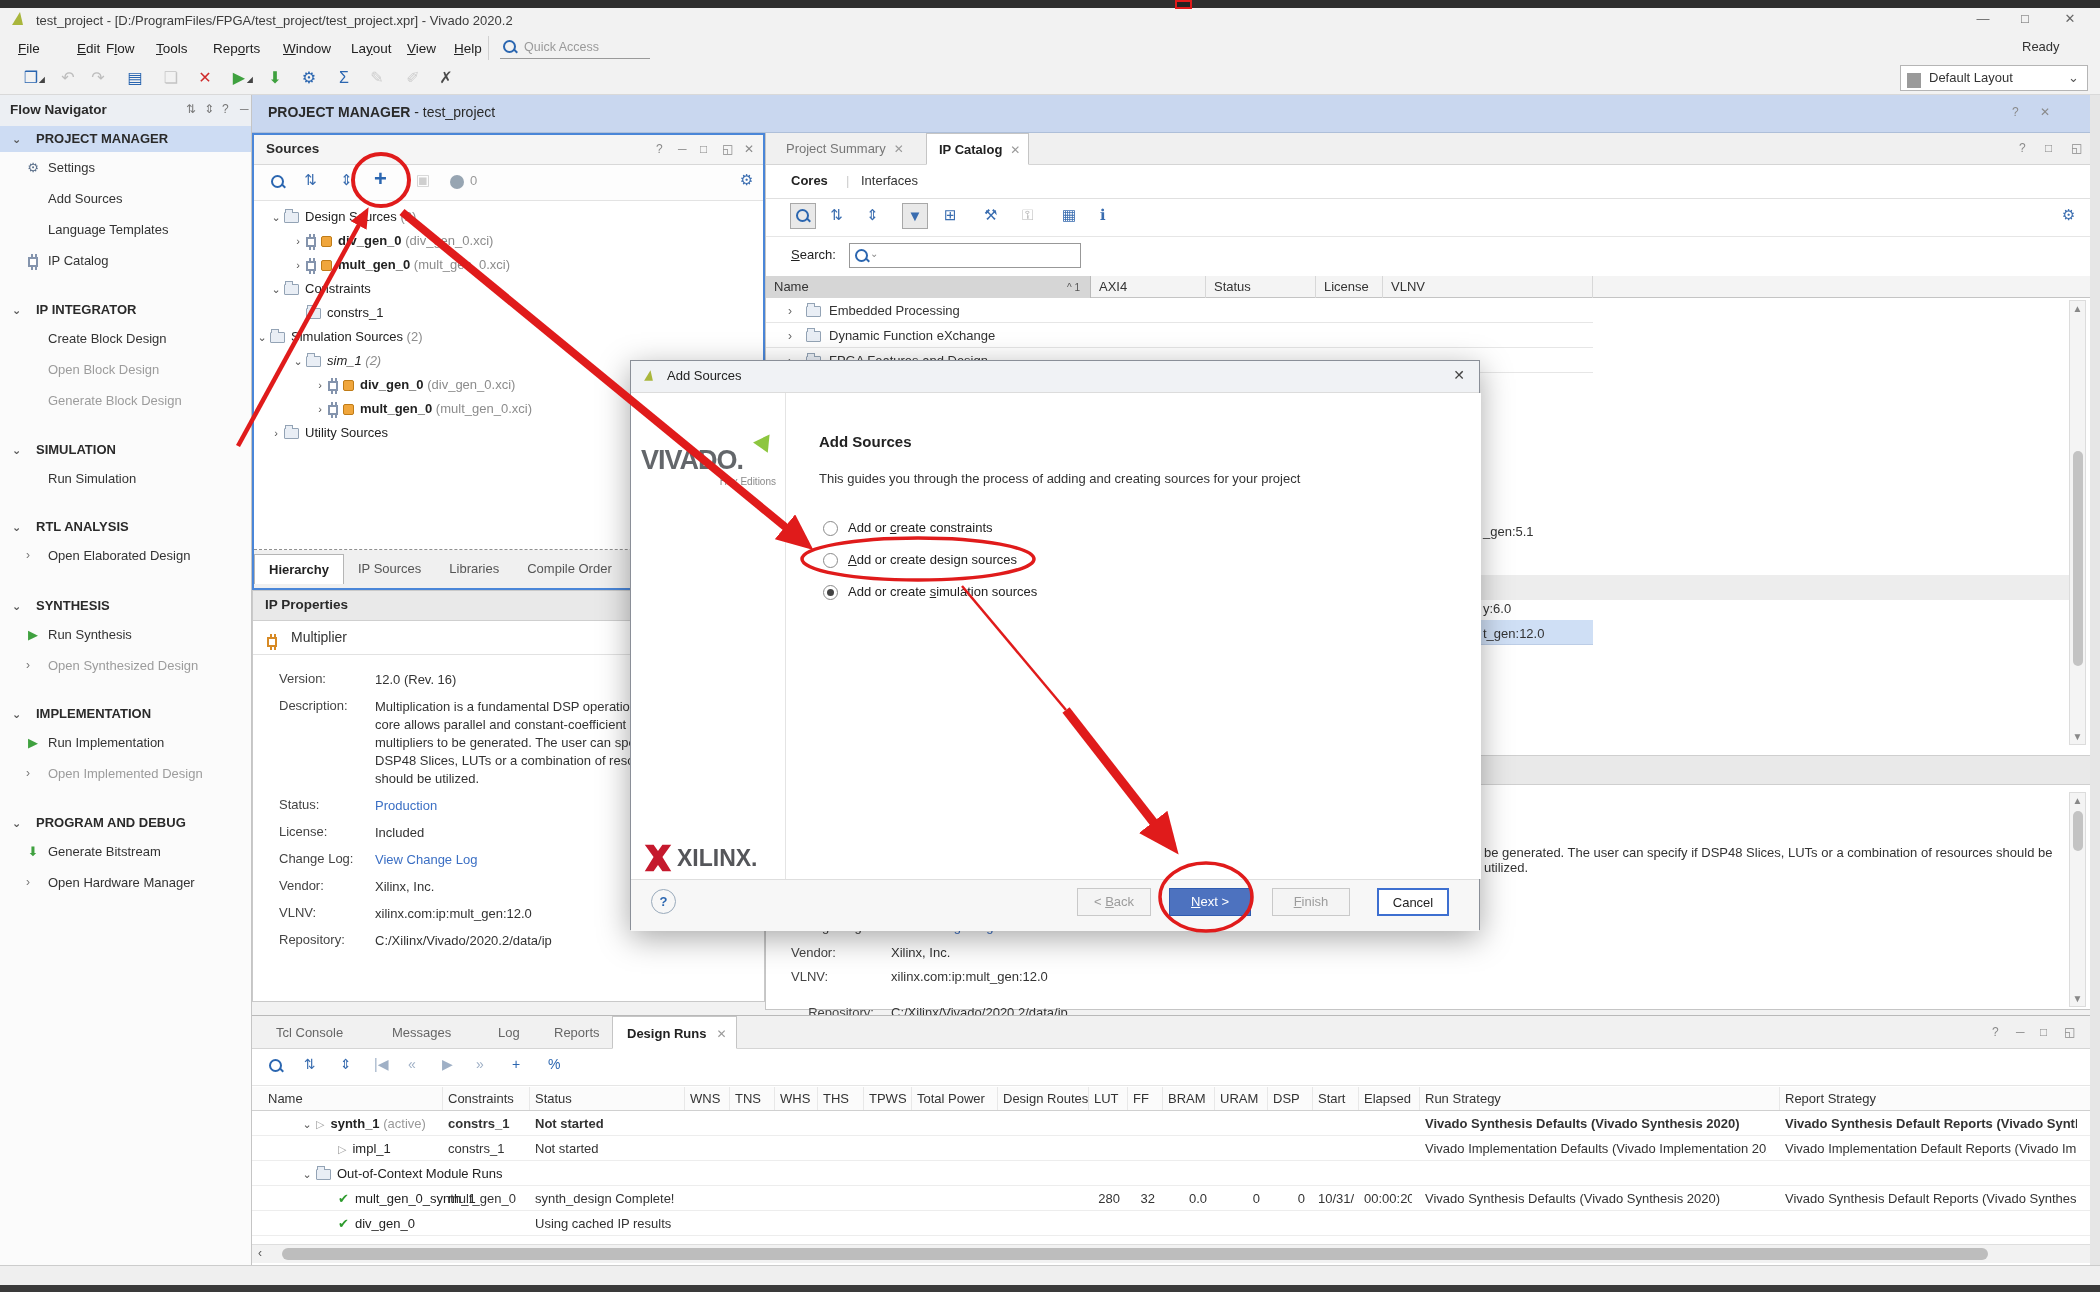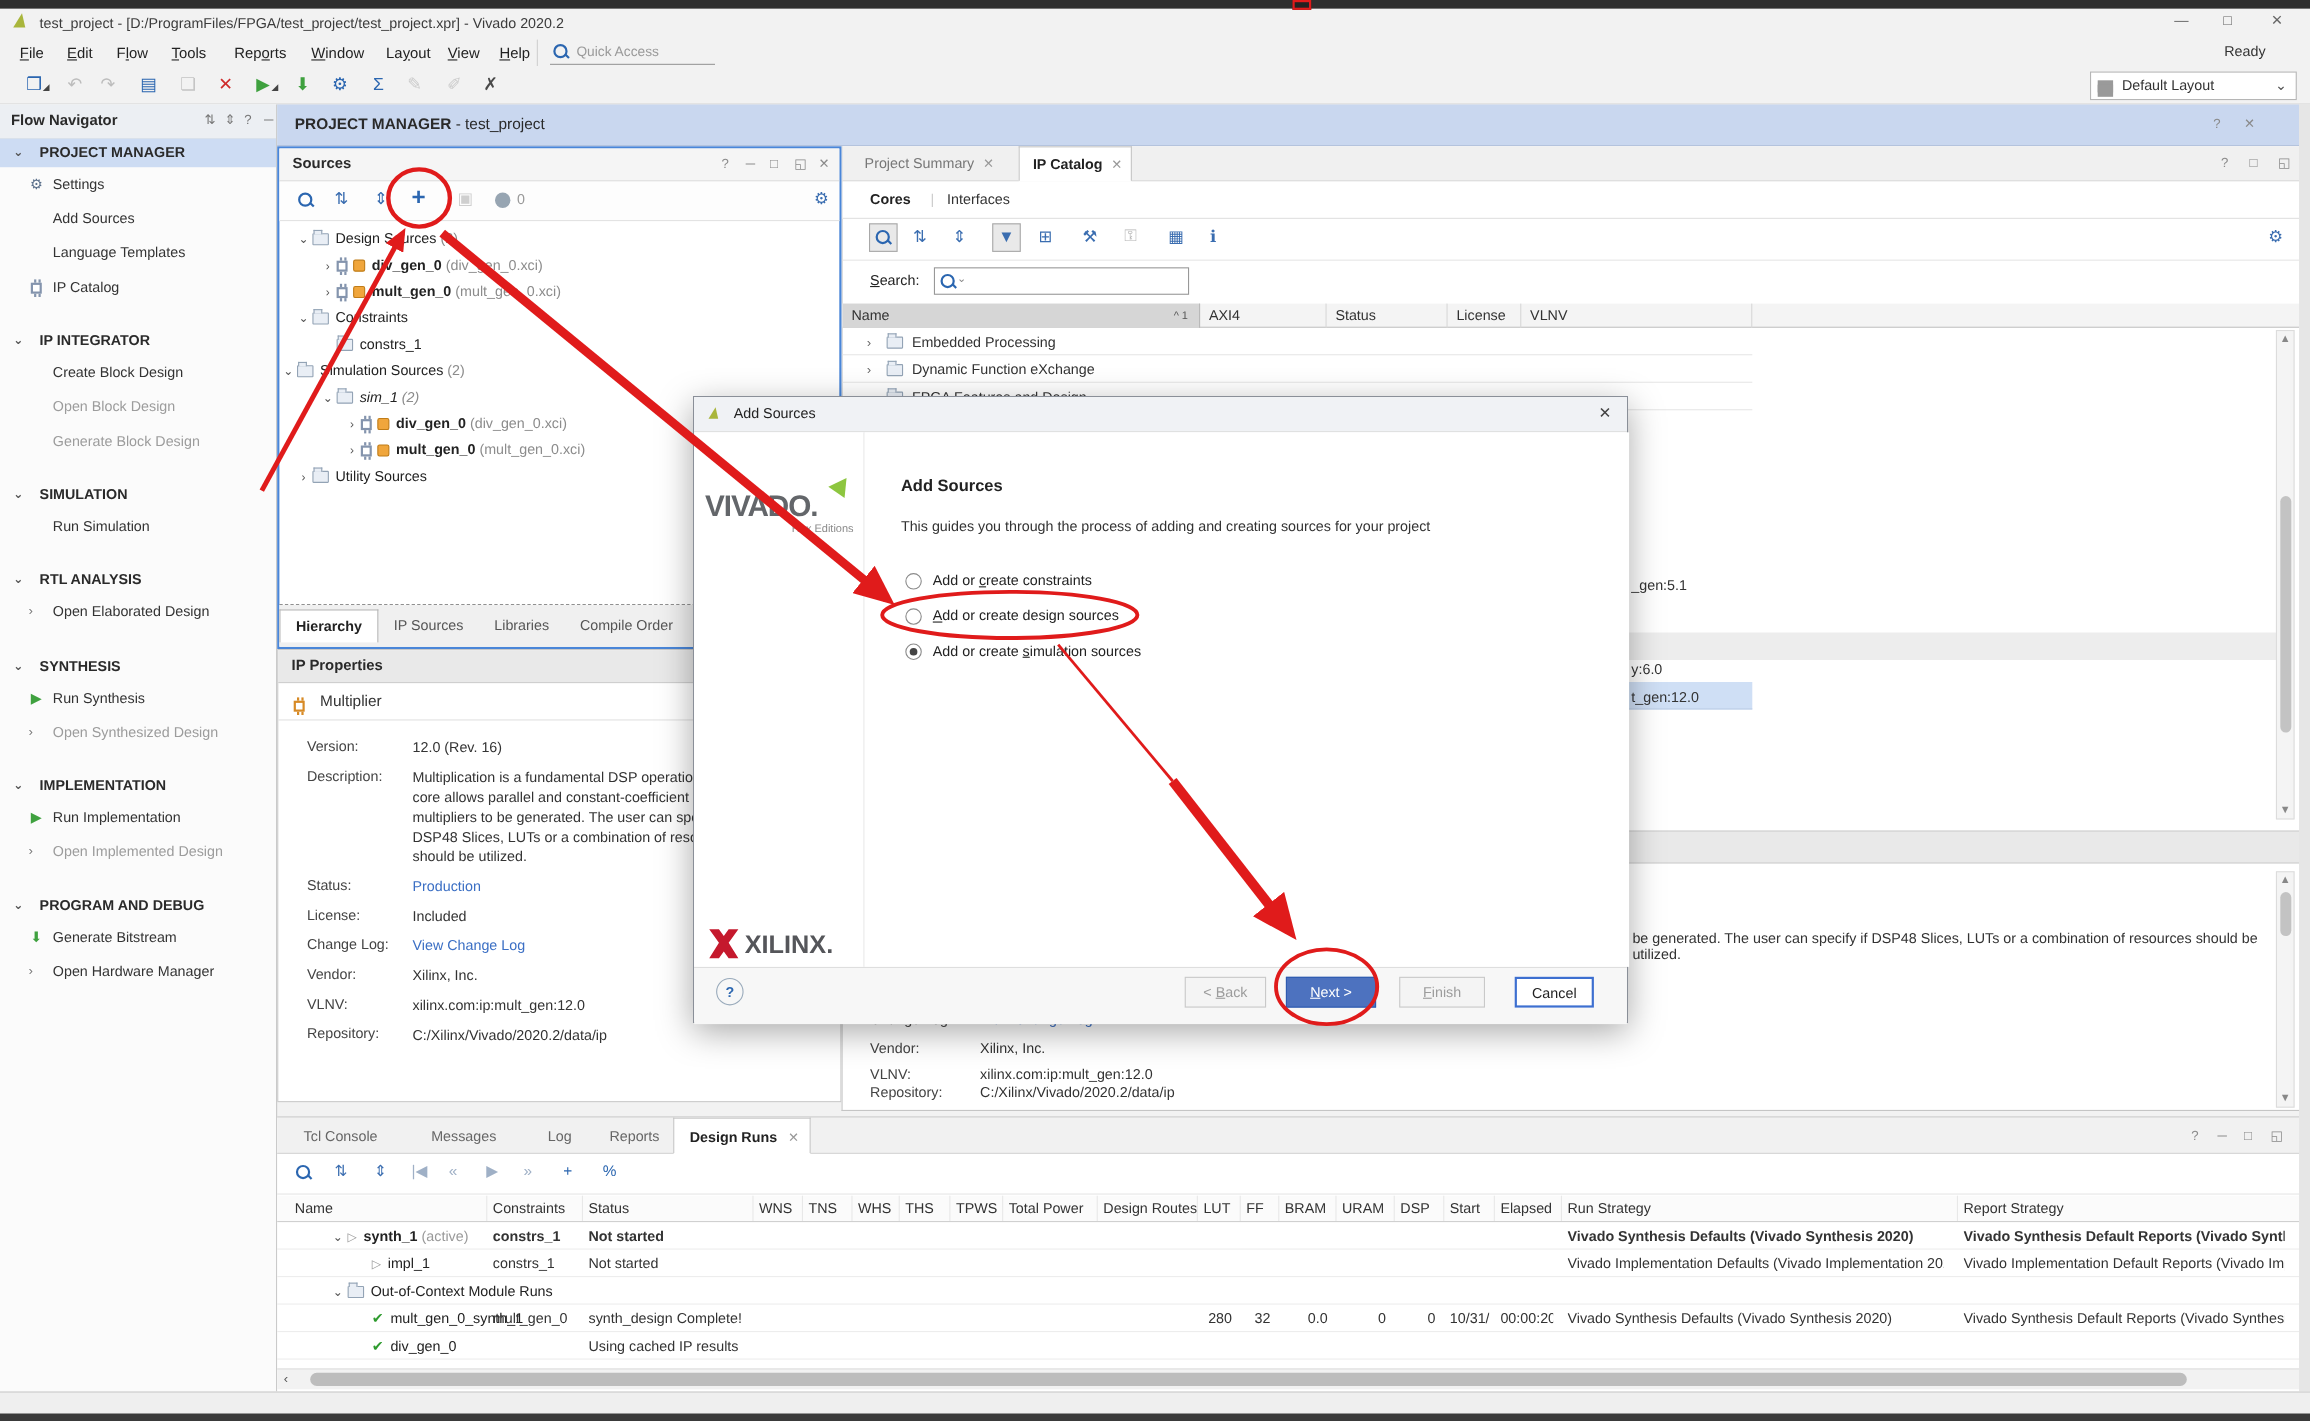--- a/index.html
+++ b/index.html
@@ -196,21 +196,21 @@
   </div>
 
   <div class="abs" id="menubar">
     <span class="abs" id="menu-sep"></span>
     <span class="abs" id="qa-wrap">
       <span class="mag abs" style="left:2px;top:2px;"></span>
       <span id="qa-text">Quick Access</span>
     </span>
     <span class="abs" id="ready-label">Ready</span>
   <div class="menu-item" style="left: 14px;"><u>F</u>ile</div>
-      <div class="menu-item" style="left: 57px; text-align: center;"><u>E</u>dit</div>
+      <div class="menu-item" style="left: 73px; text-align: center;"><u>E</u>dit</div>
       <div class="menu-item" style="left: 102px;">F<u>l</u>ow</div>
       <div class="menu-item" style="left: 152px;"><u>T</u>ools</div>
       <div class="menu-item" style="left: 209px;">Rep<u>o</u>rts</div>
       <div class="menu-item" style="left: 279px;"><u>W</u>indow</div>
       <div class="menu-item" style="left: 347px;">La<u>y</u>out</div>
       <div class="menu-item" style="left: 403px;"><u>V</u>iew</div>
       <div class="menu-item" style="left: 450px;"><u>H</u>elp</div>
     </div>
 
   <div class="abs" id="toolbar">
@@ -423,21 +423,21 @@
       <span class="arr" style="top:2px;">▲</span>
       <span class="thumb" style="top:150px;height:215px;"></span>
       <span class="arr" style="bottom:2px;">▼</span>
     </div>
     <div id="cat-details-head"></div>
     <div id="cat-details-line">be generated.  The user can specify if DSP48 Slices, LUTs or a combination of resources should be utilized.</div>
     <div id="cat-details-fields">
         <div class="cdf-row" style="top: 786px;"><span class="cdf-label">Change Log:</span><span class="link">View Change Log</span></div>
         <div class="cdf-row" style="top: 812px;"><span class="cdf-label">Vendor:</span><span class="">Xilinx, Inc.</span></div>
         <div class="cdf-row" style="top: 836px;"><span class="cdf-label">VLNV:</span><span class="">xilinx.com:ip:mult_gen:12.0</span></div>
-        <div class="cdf-row" style="top: 852px;"><span class="cdf-label">Repository:</span><span class="">C:/Xilinx/Vivado/2020.2/data/ip</span></div>
+        <div class="cdf-row" style="top: 872px; text-align: center;"><span class="cdf-label">Repository:</span><span class="">C:/Xilinx/Vivado/2020.2/data/ip</span></div>
       </div>
     <div class="vsb" style="left:1303px;top:659px;height:215px;">
       <span class="arr" style="top:2px;">▲</span>
       <span class="thumb" style="top:18px;height:40px;"></span>
       <span class="arr" style="bottom:2px;">▼</span>
     </div>
     <div id="cat-corner">
         <div class="phicon" style="position: absolute; top: 8px; left: 1253px;">?</div>
         <div class="phicon" style="position: absolute; top: 8px; left: 1279px;">□</div>
         <div class="phicon" style="position: absolute; top: 8px; left: 1305px;">◱</div>

